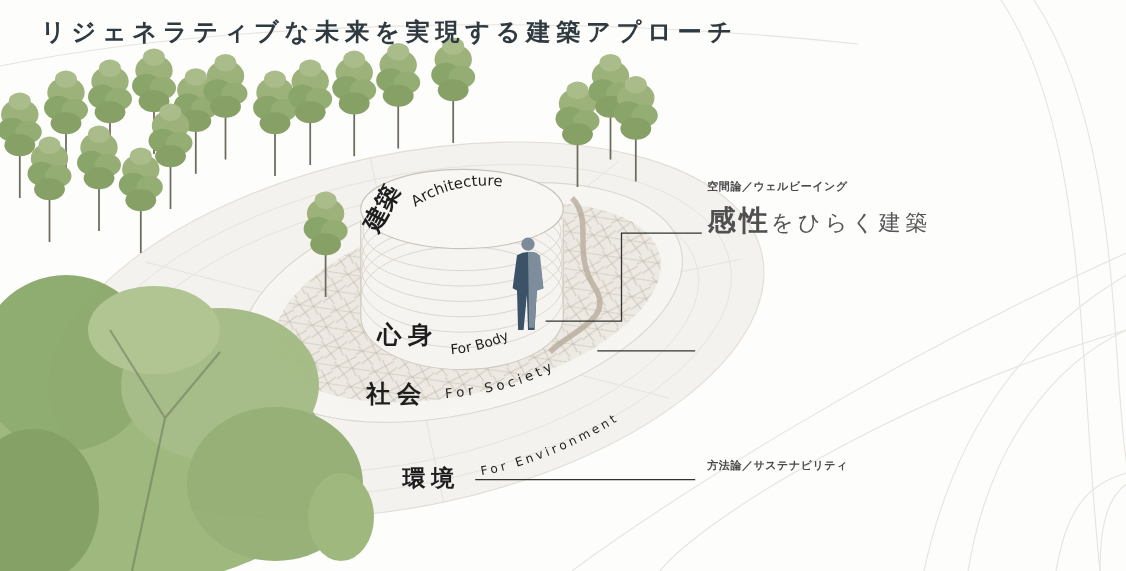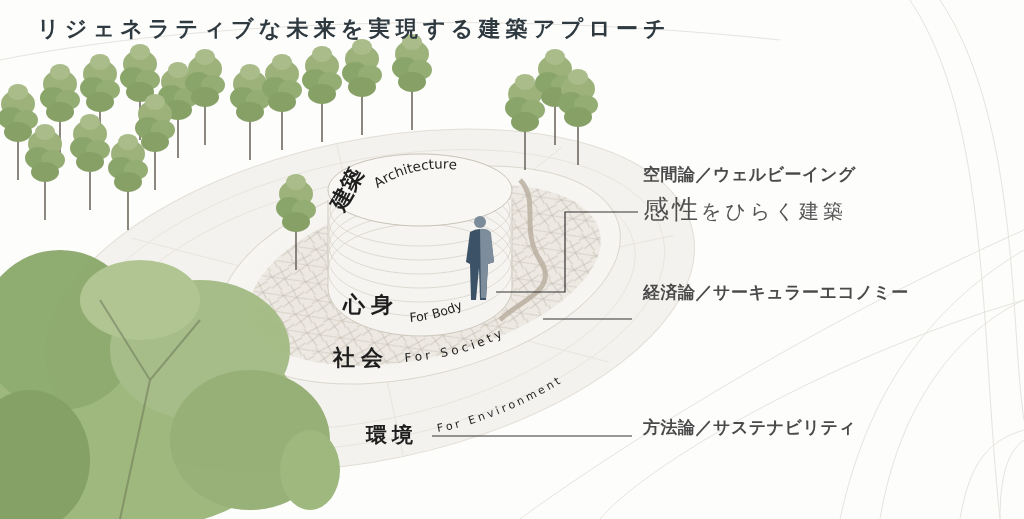--- a/index.html
+++ b/index.html
@@ -7,26 +7,26 @@
   body { position: relative; font-family: "DejaVu Sans", "Liberation Sans", sans-serif; }
   .stage { position: absolute; left: 0; top: 0; width: 1024px; height: 519px; overflow: hidden; }
   svg.bg { position: absolute; left: 0; top: 0; }
   .title {
     position: absolute; left: 37px; top: 14px;
     font-size: 22px; font-weight: bold; letter-spacing: 5.2px;
     color: #2f3a40; white-space: nowrap;
   }
   .concept { position: absolute; left: 643px; }
   .concept .sub {
-    font-size: 17px; font-weight: bold; color: #4a4a4a; letter-spacing: 0.5px; white-space: nowrap;
+    font-size: 10px; font-weight: bold; color: #4a4a4a; letter-spacing: 0.5px; white-space: nowrap;
   }
   .concept .main {
     margin-top: 6px; font-size: 20px; color: #555; letter-spacing: 4px; white-space: nowrap;
   }
-  .concept .main b { font-size: 26px; font-weight: normal; color: #505050; letter-spacing: 3px; }
+  .concept .main b { font-size: 26px; font-weight: bold; color: #505050; letter-spacing: 3px; }
 </style>
 </head>
 <body>
 
 <div class="stage">
 
   <svg class="bg" width="1024" height="519" viewBox="0 0 1024 519">
     <defs>
       <radialGradient id="groundG" cx="50%" cy="50%" r="50%">
         <stop offset="0%" stop-color="#efece6"></stop>
@@ -164,20 +164,19 @@
   </svg>
 
   <div class="concept" style="top:163px;">
     <div class="sub">空間論／ウェルビーイング</div>
     <div class="main">
       <b>感性</b><span>をひらく建築</span>
     </div>
   </div>
 
   <div class="concept" style="top:281px;">
-    <div class="sub">経済論／サーキュラーエコノミー</div>
   </div>
 
   <div class="concept" style="top:416px;">
     <div class="sub">方法論／サステナビリティ</div>
   </div>
 
 </div>
 
 </body></html>

